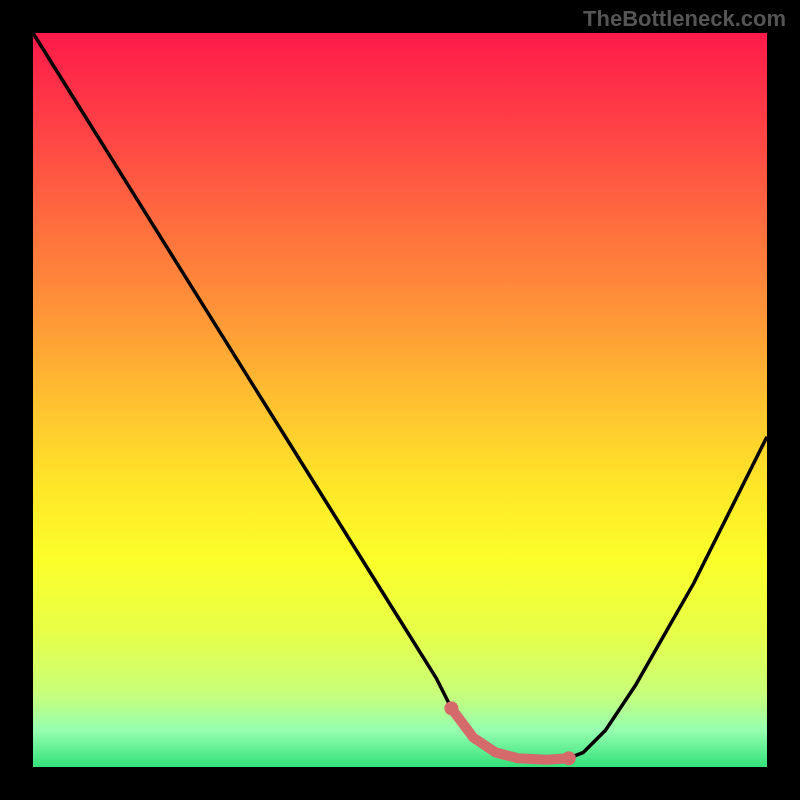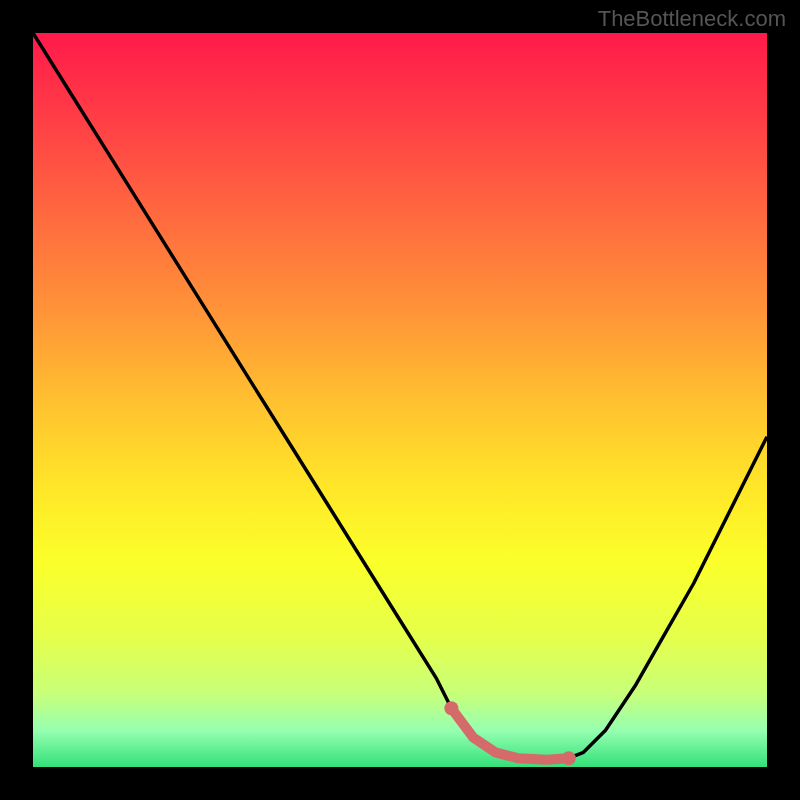--- a/index.html
+++ b/index.html
@@ -10,21 +10,21 @@
     background: #000;
     font-family: Arial, sans-serif;
     position: relative;
   }
   .watermark {
     position: absolute;
     top: 6px;
     right: 14px;
     color: #555;
     font-size: 22px;
-    font-weight: 400;
+    font-weight: 700;
     z-index: 10;
   }
   .plot-area {
     position: absolute;
     left: 33px;
     top: 33px;
     width: 734px;
     height: 734px;
   }
   svg {

